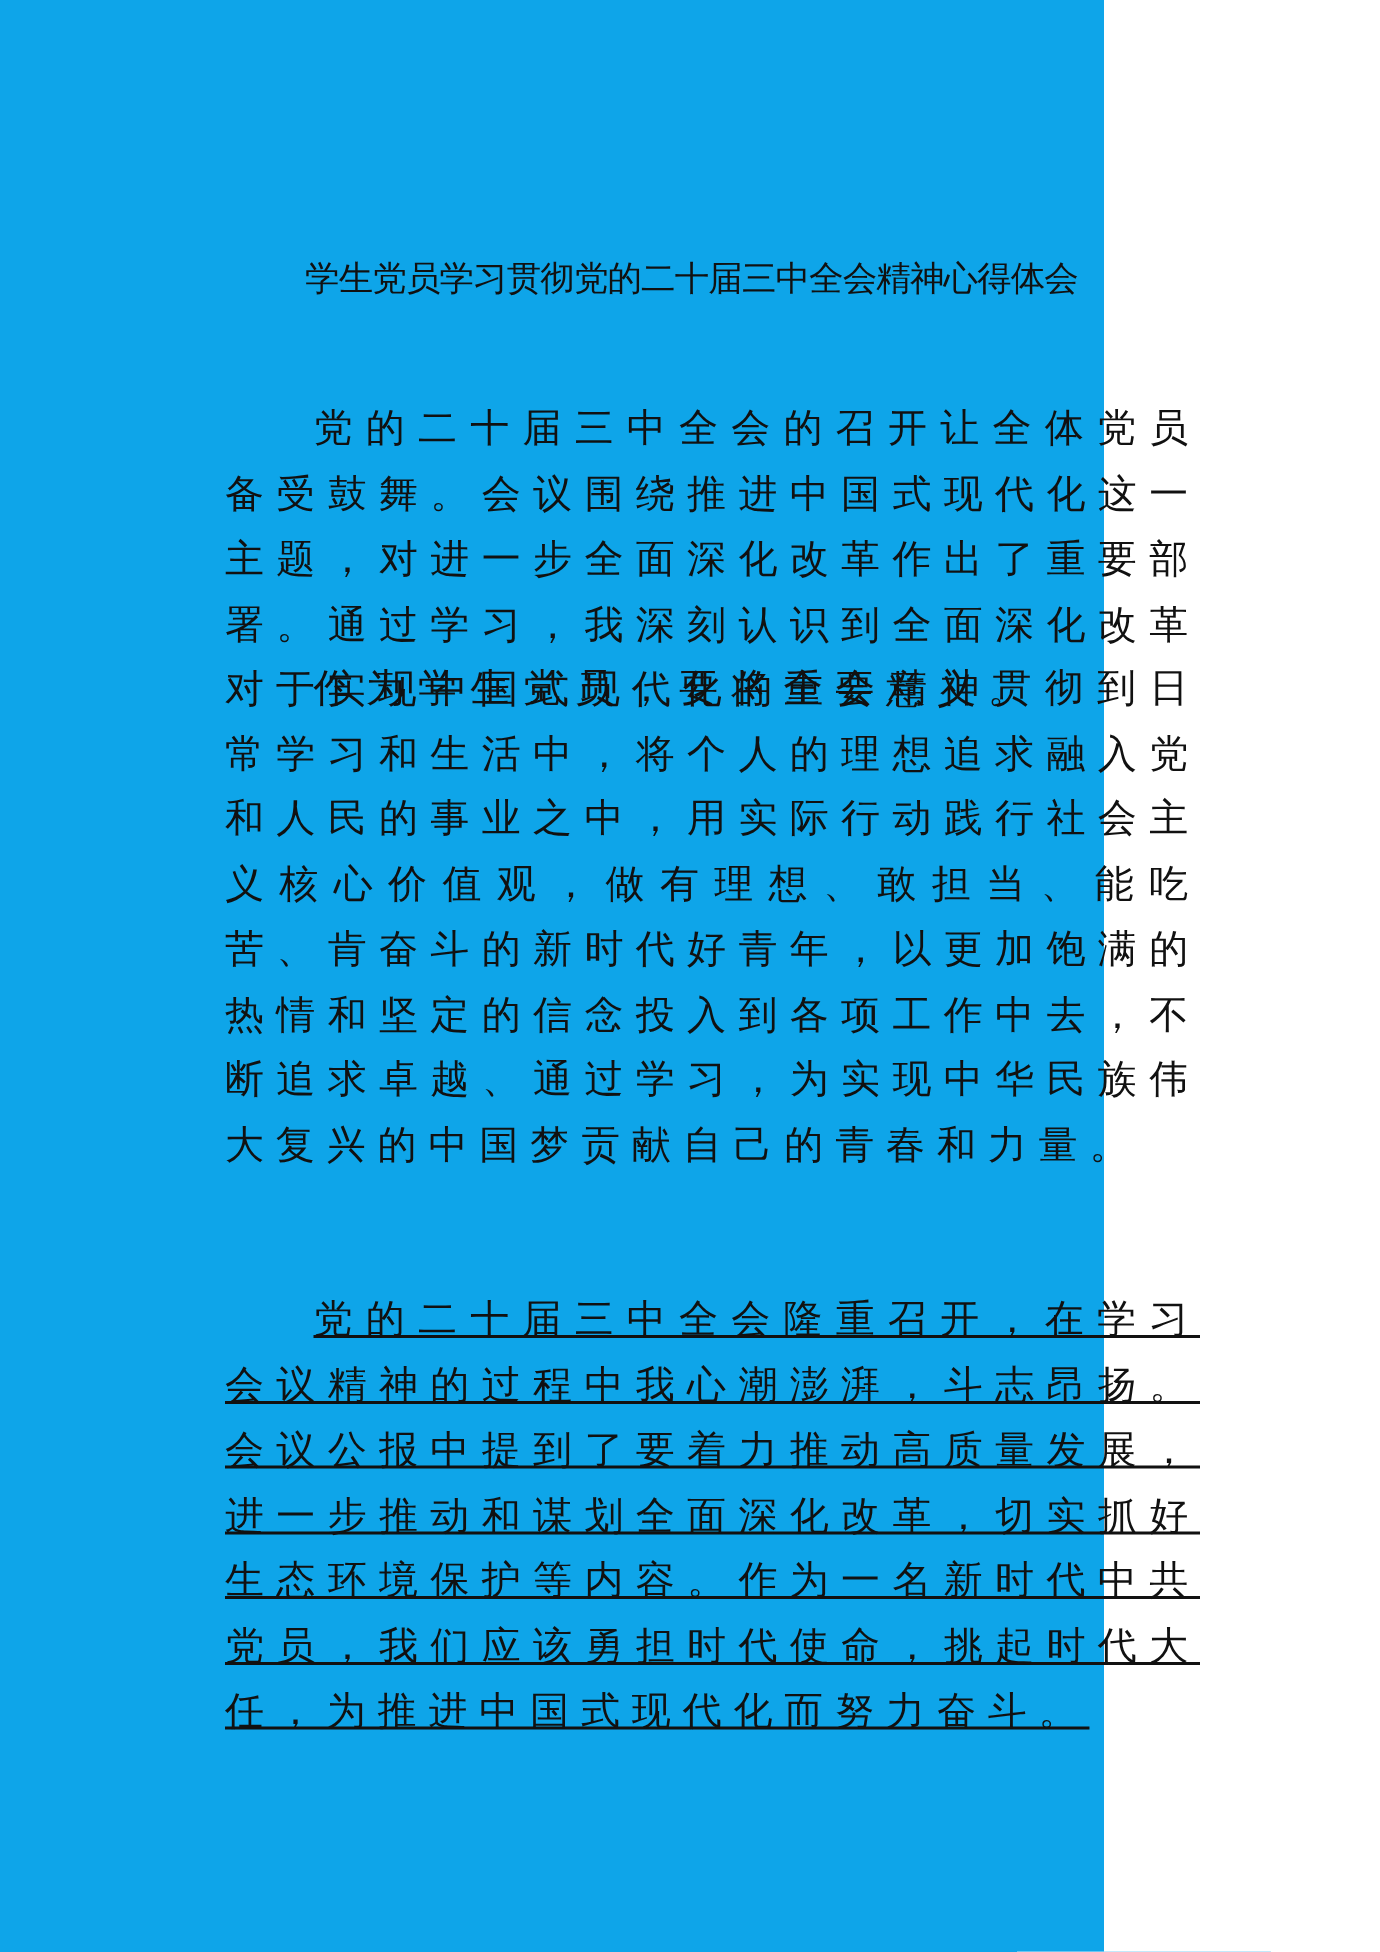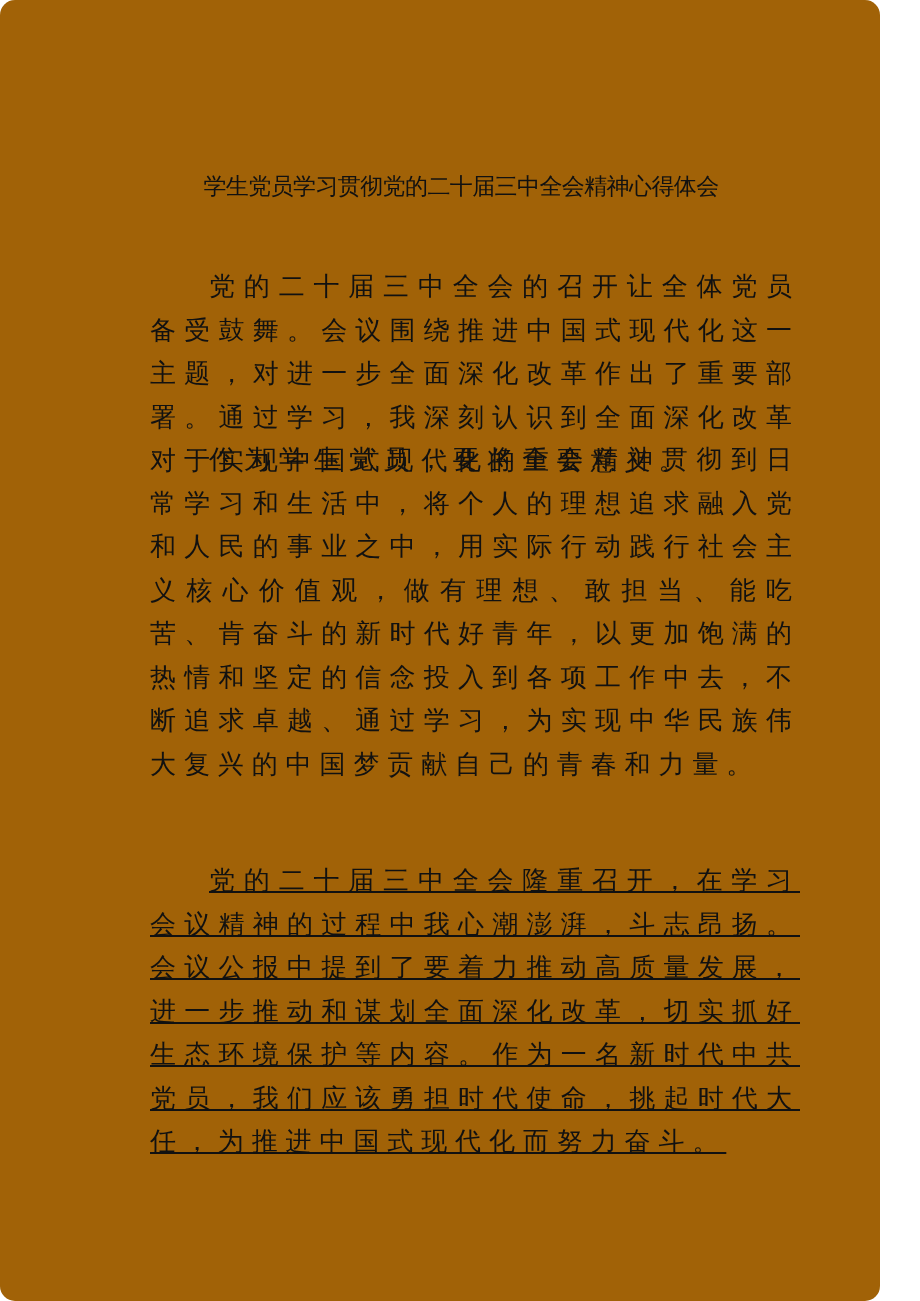--- a/index.html
+++ b/index.html
@@ -12,24 +12,23 @@
       height: 1301px;
       position: relative;
       overflow: hidden;
       color: #111111;
       font-family: "DejaVu Serif", "Liberation Serif", serif;
     }
     .page {
       position: absolute;
       left: 0;
       top: 0;
-      width: 880px;
+      width: 736px;
       height: 1301px;
-      background: #a16207;
-      border-radius: 15px;
+      background: #0ea5e9;
     }
     .title {
       position: absolute;
       left: 138px;
       width: 646px;
       text-align: center;
       font-family: "DejaVu Sans", "Liberation Sans", sans-serif;
       font-size: 23px;
       line-height: 44px;
       letter-spacing: -0.6px;

